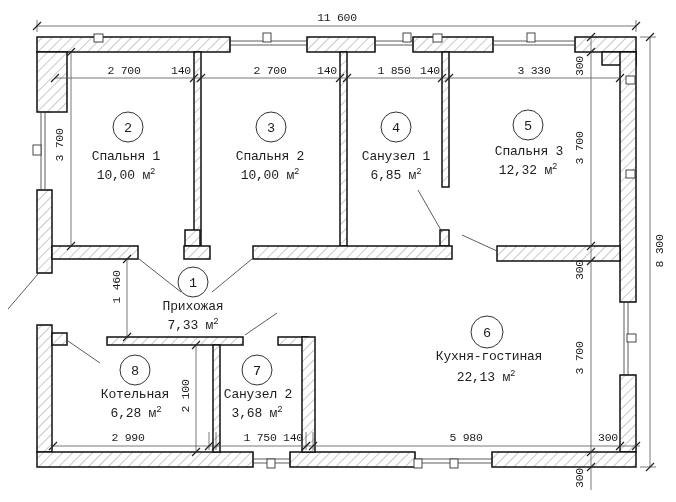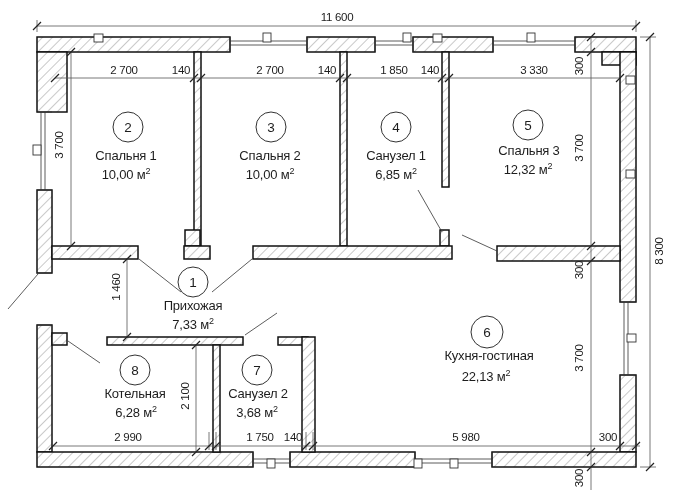--- a/index.html
+++ b/index.html
@@ -1,17 +1,17 @@
 <!DOCTYPE html>
 <html><head>
 <meta charset="utf-8">
 <style>
   html,body{margin:0;padding:0;background:#fff;}
   .frame{position:relative;width:676px;height:502px;background:#fff;overflow:hidden;
-         font-family:Liberation Sans, sans-serif;}
+         font-family:Liberation Mono, monospace;}
   svg{display:block;}
   .w{fill:url(#hatch);stroke:#111;stroke-width:1.5;}
   .thin{stroke:#333;stroke-width:0.8;fill:none;}
   .dimline{stroke:#555;stroke-width:0.8;fill:none;}
   .tick{stroke:#222;stroke-width:1.2;fill:none;}
   .glaz{stroke:#333;stroke-width:0.8;fill:none;}
   .vent{fill:#fff;stroke:#333;stroke-width:0.9;}
   .circ{fill:#fff;stroke:#333;stroke-width:1;}
   text{fill:#1d1d1d;}
   .dim{font-size:11.5px;letter-spacing:-0.3px;}

